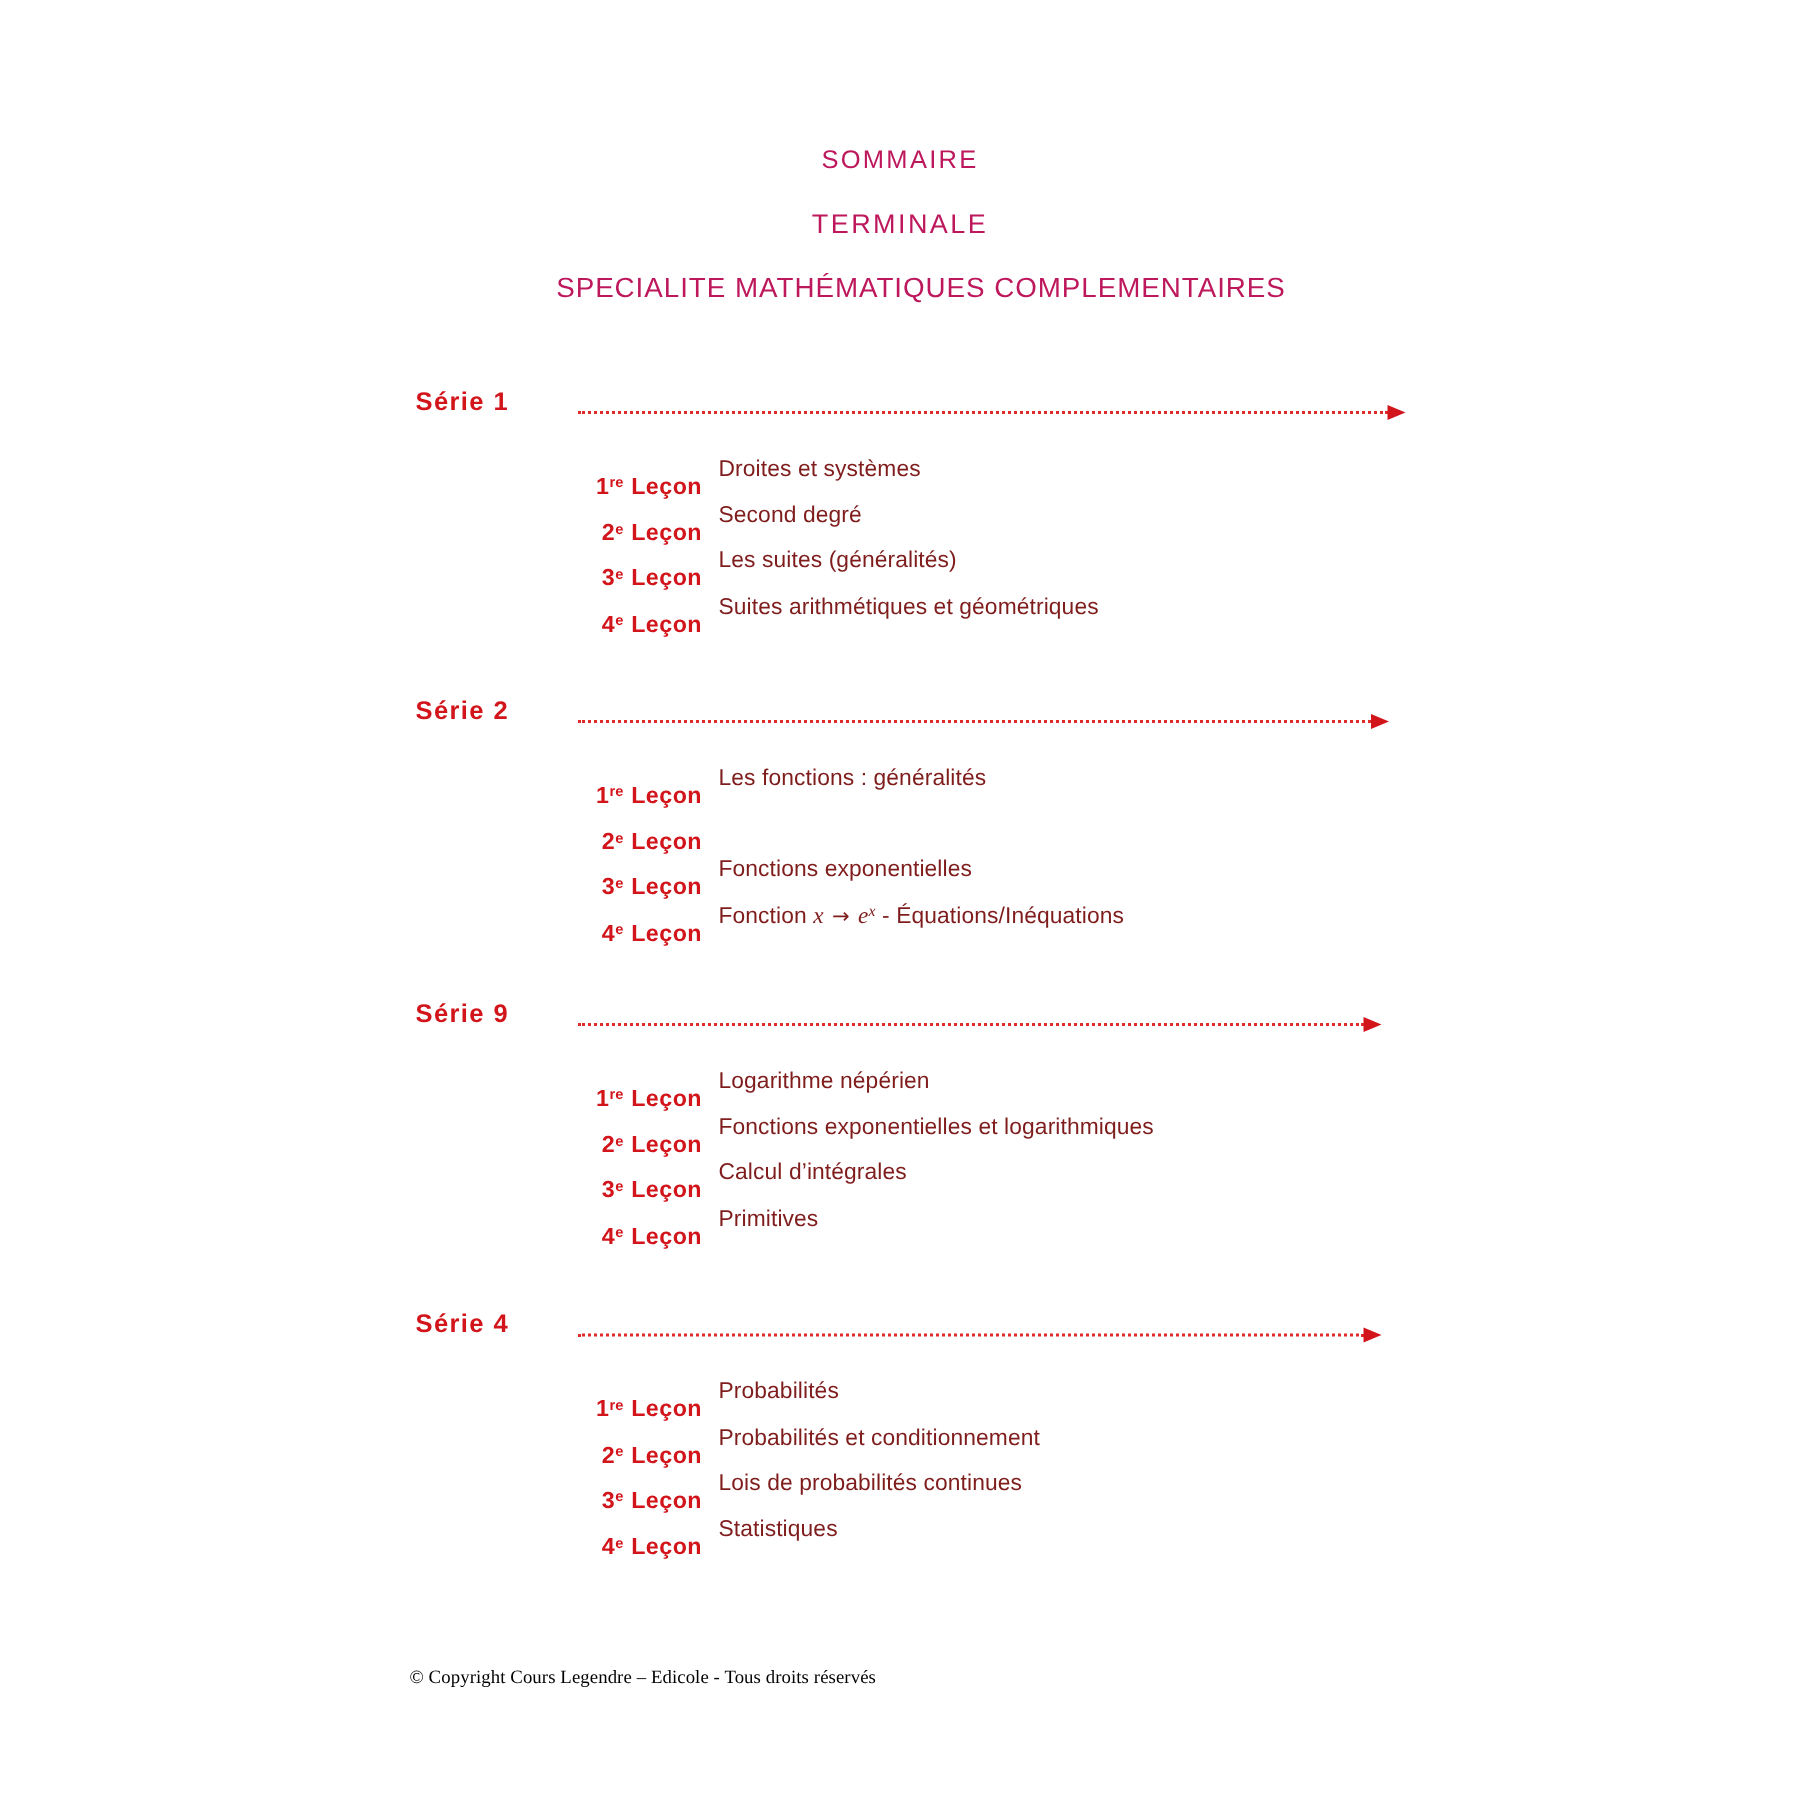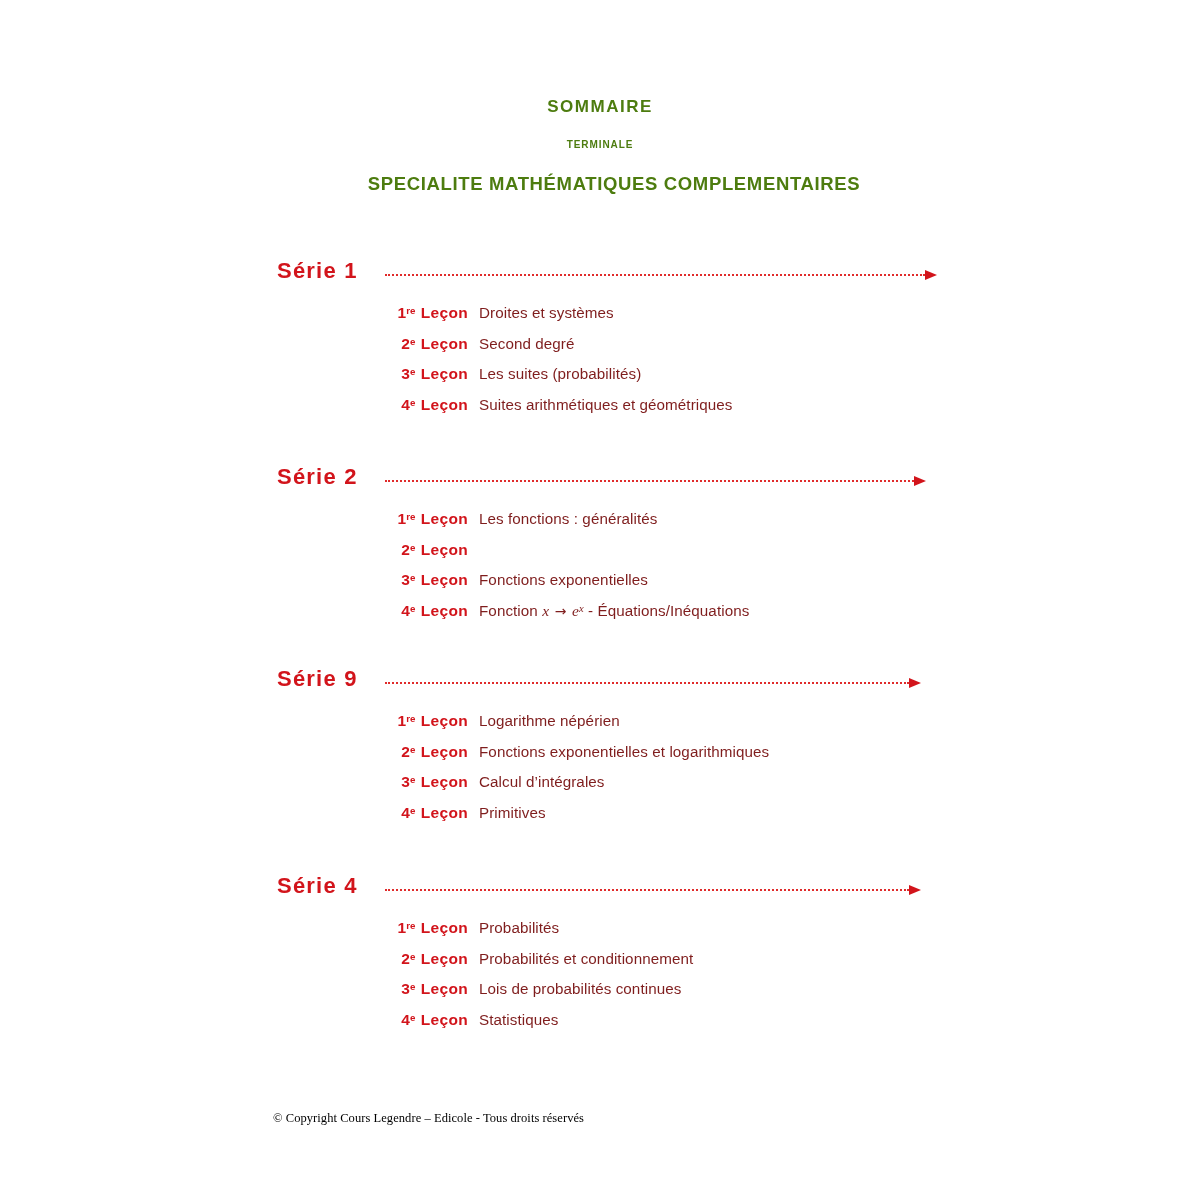--- a/index.html
+++ b/index.html
@@ -24,32 +24,32 @@
 
   
   .titles {
     position: absolute;
     top: 98px;
     left: 0;
     width: 1200px;
     text-align: center;
   }
   .title-line {
-    color: #4d7c0f;
-    font-weight: bold;
+    color: #be185d;
+    font-weight: normal;
     letter-spacing: 0.09em;
     line-height: 1.0;
     white-space: nowrap;
   }
   .title-sommaire {
     font-size: 17px;
     margin-bottom: 0;
   }
   .title-terminale {
-    font-size: 10px;
+    font-size: 18px;
     margin-top: 25px;
   }
   .title-specialite {
     font-size: 18.5px;
     margin-top: 25px;
     letter-spacing: 0.035em;
     margin-left: 28px;
   }
 
   
@@ -66,21 +66,21 @@
   .series-head {
     position: relative;
     height: 26px;
   }
   .series-label {
     position: absolute;
     left: 277px;
     top: 0;
     color: #d2141b;
     font-weight: bold;
-    font-size: 22px;
+    font-size: 17px;
     letter-spacing: 0.055em;
     white-space: nowrap;
   }
   .series-arrow {
     position: absolute;
     left: 385px;
     top: 12px;
     height: 10px;
   }
   .arrow-line {
@@ -114,20 +114,21 @@
   }
   .lesson-label {
     position: absolute;
     left: 330px;
     width: 138px;
     text-align: right;
     color: #d2141b;
     font-weight: bold;
     font-size: 15.5px;
     letter-spacing: 0.02em;
+    margin-top: 12px;
   }
   .lesson-label .ord {
     font-size: 15.5px;
   }
   .lesson-label .ord sup {
     font-size: 0.63em;
     vertical-align: 0.42em;
     letter-spacing: 0;
   }
   .lesson-label .lecon {
@@ -193,21 +194,21 @@
         <div class="lesson-row">
           <div class="lesson-label"><span class="ord">1<sup>re</sup></span><span class="lecon">Leçon</span></div>
           <div class="lesson-text">Droites et systèmes</div>
         </div>
         <div class="lesson-row">
           <div class="lesson-label"><span class="ord">2<sup>e</sup></span><span class="lecon">Leçon</span></div>
           <div class="lesson-text">Second degré</div>
         </div>
         <div class="lesson-row">
           <div class="lesson-label"><span class="ord">3<sup>e</sup></span><span class="lecon">Leçon</span></div>
-          <div class="lesson-text">Les suites (probabilités)</div>
+          <div class="lesson-text">Les suites (généralités)</div>
         </div>
         <div class="lesson-row">
           <div class="lesson-label"><span class="ord">4<sup>e</sup></span><span class="lecon">Leçon</span></div>
           <div class="lesson-text">Suites arithmétiques et géométriques</div>
         </div>
       </div>
   </div>
 
   <div class="series-block" id="series-1">
     <div class="series-head">

